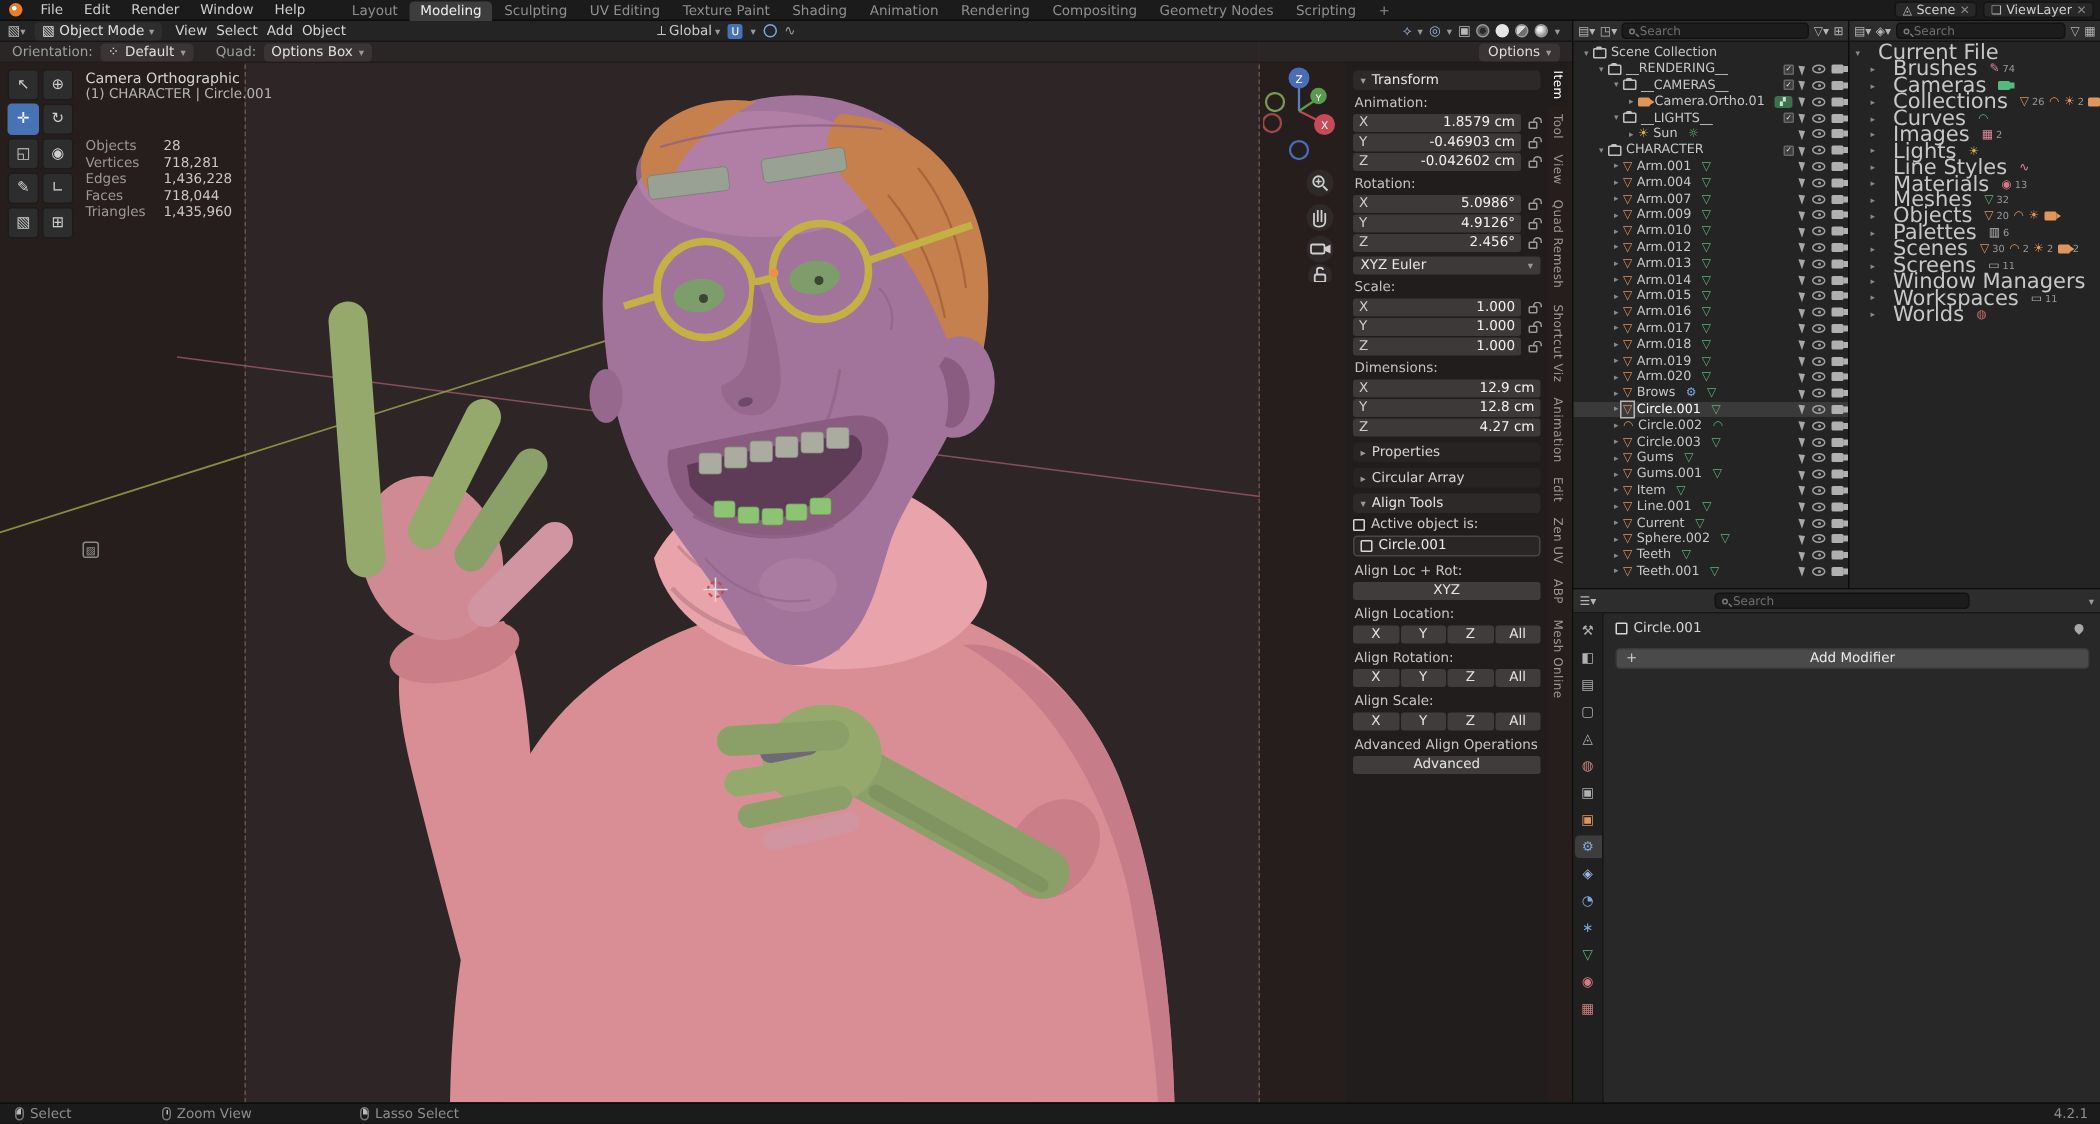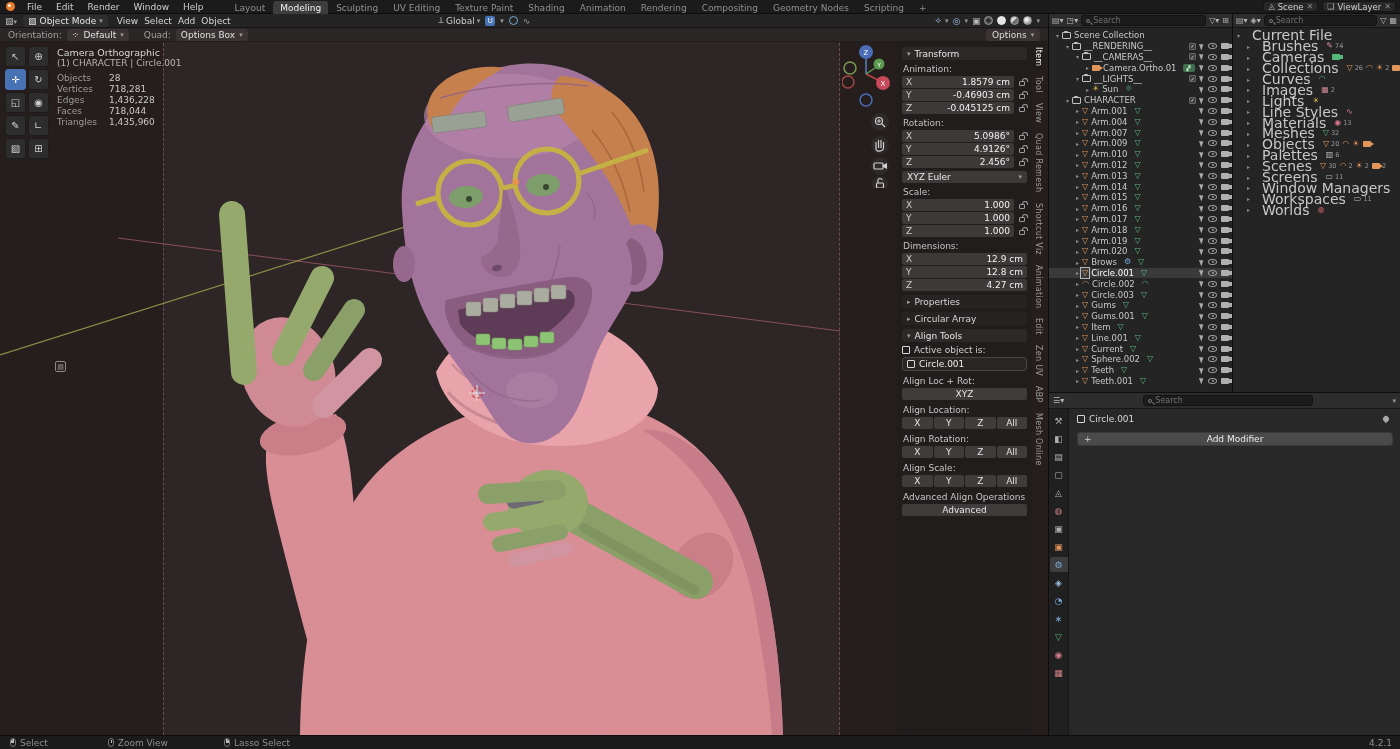--- a/index.html
+++ b/index.html
@@ -49,21 +49,21 @@
 
   
   .viewport{position:absolute;left:0;top:28px;width:1048px;height:707px;background:#251e1d;overflow:hidden}
   .cam-area{position:absolute;left:163px;top:0;width:677px;height:100%;background:#2e2626;border-left:1px dashed #6b4c4c;border-right:1px dashed #6b4c4c}
   .charsvg{position:absolute;left:0;top:14px;width:1048px;height:693px}
   .vp-toolbar{position:absolute;left:5px;top:18px;display:grid;grid-template-columns:21px 21px;gap:2px;z-index:4}
   .tbtn{width:21px;height:21px;background:#2d2d2d;border:1px solid #1c1c1c;border-radius:3px;color:#cfcfcf;display:flex;align-items:center;justify-content:center;font-size:10px}
   .tbtn.on{background:#4772b3;color:#fff;border-color:#4772b3}
   .vp-info{position:absolute;left:57px;top:19px;z-index:3;line-height:11px;white-space:nowrap}
   .vp-info .t1{color:#d6d6d6;font-size:9.5px}
-  .vp-info .t2{color:#b5b5b5;margin-bottom:4px}
+  .vp-info .t2{color:#b5b5b5;margin-bottom:24px}
   .statrow{display:flex}
   .statrow .sl{width:52px;color:#9a9a9a}
   .statrow .sv{color:#c9c9c9}
   .navgiz{position:absolute;left:842px;top:14px;z-index:4}
   .img-empty{position:absolute;left:55px;top:333px;width:11px;height:11px;border:1px solid #8a8a8a;border-radius:2px;color:#9a9a9a;font-size:7px;display:flex;align-items:center;justify-content:center;z-index:3}
 
   
   .npanel{position:absolute;left:897px;top:42px;width:135px;height:693px;background:#221d1d;z-index:5;padding:5px 5px 0 5px;overflow:hidden}
   .np-h{display:flex;align-items:center;gap:4px;background:#2e2929;border-radius:3px;height:13px;padding:0 5px;color:#e6e6e6;margin-bottom:3px}
   .np-h.closed{background:#282323;color:#d6d6d6;margin-top:4px}
@@ -132,21 +132,21 @@
   .pr-content{position:absolute;left:20px;top:16px;width:332px;height:327px;padding:5px 8px}
   .crumb{display:flex;align-items:center;gap:4px;color:#d8d8d8;margin-bottom:8px}
   .pin{width:6px;height:6px;background:#a8a8a8;border-radius:50% 50% 50% 0;transform:rotate(-45deg);margin-left:auto;margin-right:4px}
   .addmod{height:14px;background:#4a4a4a;border:1px solid #3a3a3a;border-radius:3px;display:flex;align-items:center;justify-content:center;color:#ececec;position:relative}
   .addmod .plus{position:absolute;left:6px;color:#cfcfcf}
 
   
   .statusbar{position:absolute;left:0;top:735px;width:1400px;height:14px;background:#1b1b1b;border-top:1px solid #0d0d0d;display:flex;align-items:center;color:#8f8f8f;z-index:9}
   .sb-item{display:flex;align-items:center;gap:4px;margin-left:10px}
   .sb-item:nth-child(2){margin-left:60px}
-  .sb-item:nth-child(3){margin-left:56px}
+  .sb-item:nth-child(3){margin-left:72px}
   .mouse{width:6px;height:9px;border:1px solid #777;border-radius:3px;position:relative}
   .mouse:before{content:"";position:absolute;background:#bbb}
   .mouse.left:before{left:0;top:0;width:3px;height:4px;border-radius:3px 0 0 0}
   .mouse.middle:before{left:2px;top:1px;width:1.5px;height:3px}
   .mouse.right:before{right:0;top:0;width:3px;height:4px;border-radius:0 3px 0 0}
   .sb-ver{margin-left:auto;margin-right:8px;color:#8f8f8f}
 </style>
 </head>
 <body>
 
@@ -451,21 +451,21 @@
             <span class="ax">Y</span>
             <span class="val">-0.46903 cm</span>
           </div>
        <div class="lockc">
             <div class="lock"></div>
           </div>
      </div>
         <div class="frow">
        <div class="fslider">
             <span class="ax">Z</span>
-            <span class="val">-0.045125 cm</span>
+            <span class="val">-0.042602 cm</span>
           </div>
        <div class="lockc">
             <div class="lock"></div>
           </div>
      </div>
       </div>
     <div class="np-lab">Rotation:</div>
     <div id="np-rot">
         <div class="frow">
        <div class="fslider">

